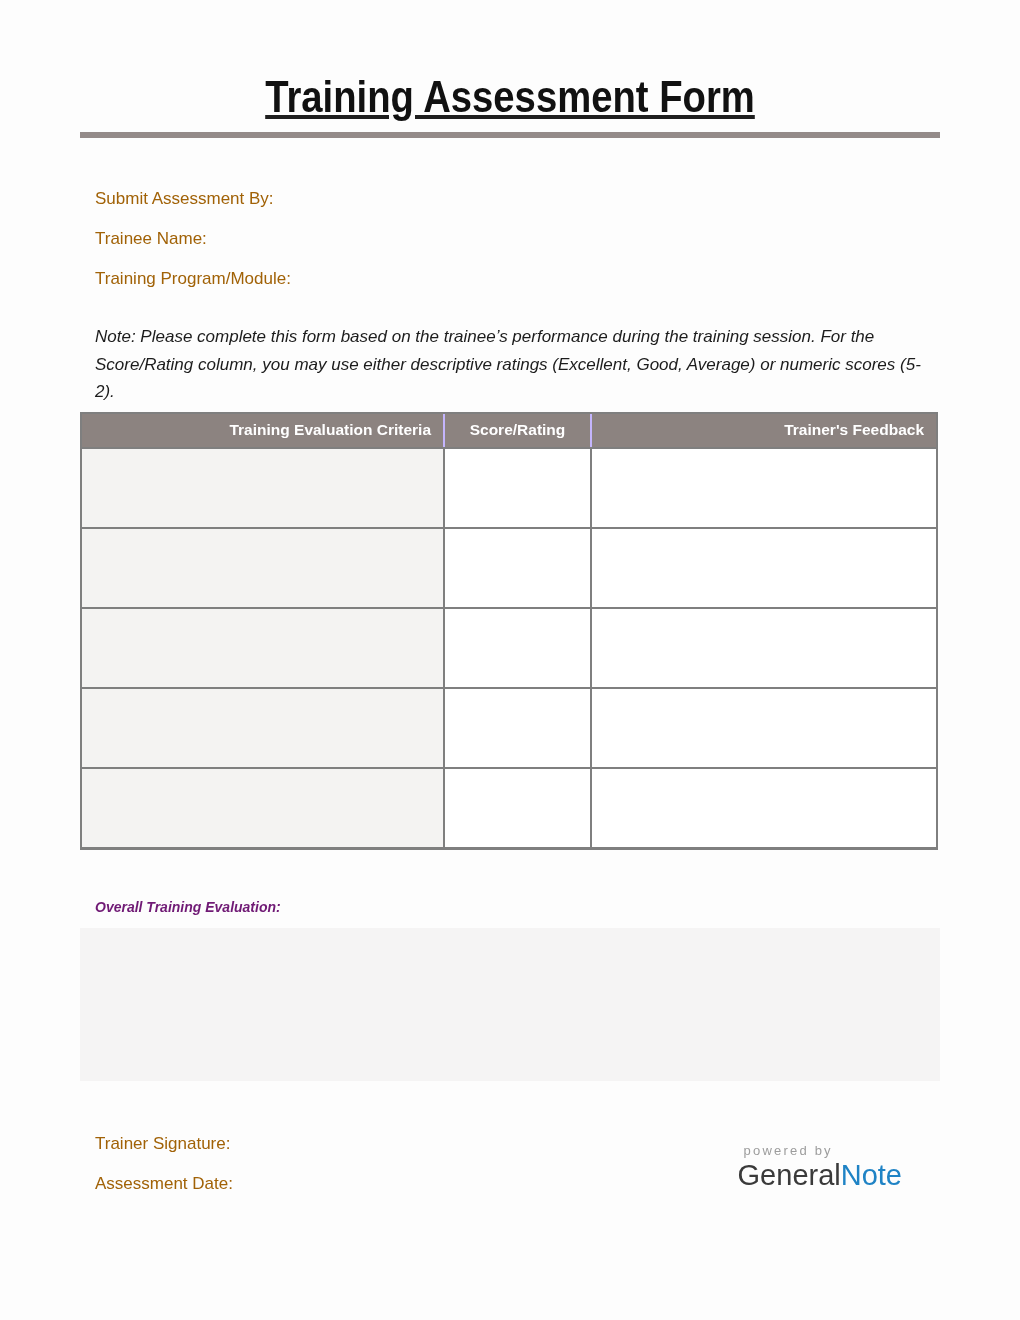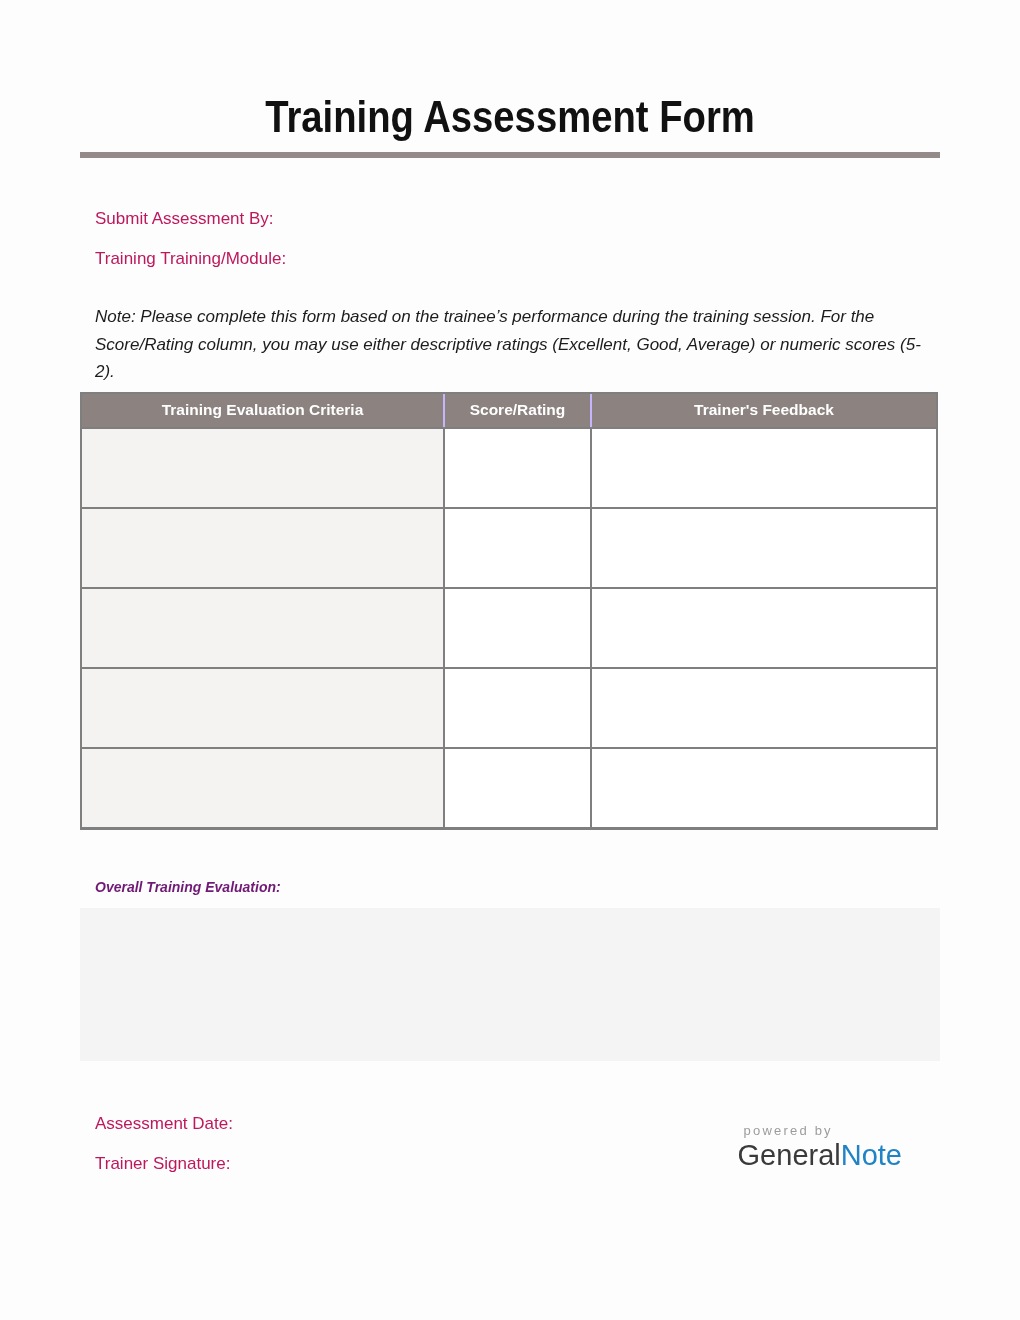--- a/index.html
+++ b/index.html
@@ -11,21 +11,21 @@
   }
   .page {
     position: relative;
     width: 1020px;
     min-height: 1320px;
     margin: 0 auto;
     background: #fdfdfd;
     overflow: hidden;
   }
   
-  .doc-header { padding-top: 92px; }
+  .doc-header { padding-top: 72px; text-decoration: underline; }
   .doc-title {
     margin: 0;
     text-align: center;
     font-size: 45px;
     font-weight: bold;
     line-height: 50px;
     color: #111111;
     letter-spacing: 0;
     transform: scaleX(0.85);
     transform-origin: 50% 50%;
@@ -39,21 +39,21 @@
   
   .meta-fields { margin: 50px 80px 0 95px; }
   .field-row {
     display: flex;
     align-items: baseline;
     height: 18px;
     margin-bottom: 22px;
     font-size: 17px;
     line-height: 18px;
   }
-  .field-label { color: #be185d; }
+  .field-label { color: #a16207; }
   .field-value { flex: 1; min-height: 16px; margin-left: 8px; }
   
   .note {
     margin: 37px 92px 0 95px;
     font-size: 17px;
     font-style: italic;
     line-height: 27.5px;
     color: #1c1c1c;
   }
   
@@ -65,21 +65,21 @@
     border-spacing: 0;
     border: 2px solid var(--table-border, #7f7f7f);
     border-bottom-width: 3px;
   }
   .eval-table th {
     height: 33px;
     background: var(--accent-taupe, #8c8380);
     color: #ffffff;
     font-size: 15.5px;
     font-weight: bold;
-    text-align: center;
+    text-align: right;
     vertical-align: middle;
     padding: 0 12px;
   }
   .eval-table th + th { border-left: 2px solid #c4b5fd; }
   .eval-table th.col-score { text-align: center; }
   .eval-table td {
     height: 76px;
     background: #ffffff;
     border-top: 2px solid var(--table-border, #7f7f7f);
   }
@@ -137,21 +137,25 @@
     <h1 class="doc-title">Training Assessment Form</h1>
     <div class="title-rule"></div>
   </header>
 
   <section class="meta-fields">
     <div class="field-row">
       <span class="field-label">Submit Assessment By:</span>
       <span class="field-value"></span>
     </div>
     <div class="field-row">
-      <span class="field-label">Training Training/Module:</span>
+      <span class="field-label">Trainee Name:</span>
+      <span class="field-value"></span>
+    </div>
+    <div class="field-row">
+      <span class="field-label">Training Program/Module:</span>
       <span class="field-value"></span>
     </div>
   </section>
 
   <p class="note">Note: Please complete this form based on the trainee’s performance during the training session. For the Score/Rating column, you may use either descriptive ratings (Excellent, Good, Average) or numeric scores (5-2).</p>
 
   <table class="eval-table">
     <colgroup>
       <col style="width: 361px">
       <col style="width: 147px">
@@ -191,25 +195,25 @@
         <td class="c3"></td>
       </tr>
     </tbody>
   </table>
 
   <div class="overall-label">Overall Training Evaluation:</div>
   <div class="overall-box"></div>
 
   <section class="footer-section">
     <div class="field-row">
+      <span class="field-label">Trainer Signature:</span>
+      <span class="field-value"></span>
+    </div>
+    <div class="field-row">
       <span class="field-label">Assessment Date:</span>
-      <span class="field-value"></span>
-    </div>
-    <div class="field-row">
-      <span class="field-label">Trainer Signature:</span>
       <span class="field-value"></span>
     </div>
 
     <div class="brand">
       <span class="powered-by">powered by</span>
       <span class="brand-name"><span>General</span><span class="blue">Note</span></span>
     </div>
   </section>
 
 </div>

